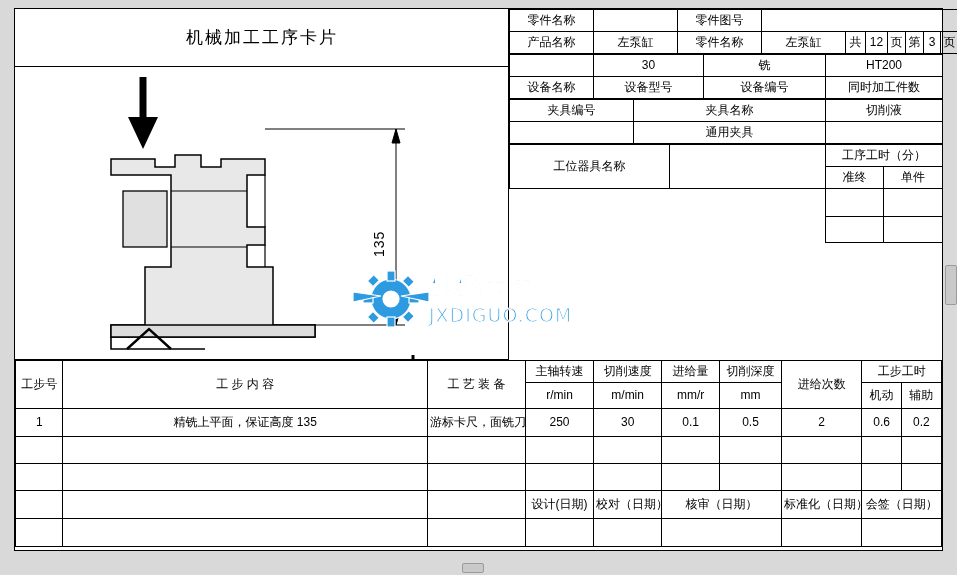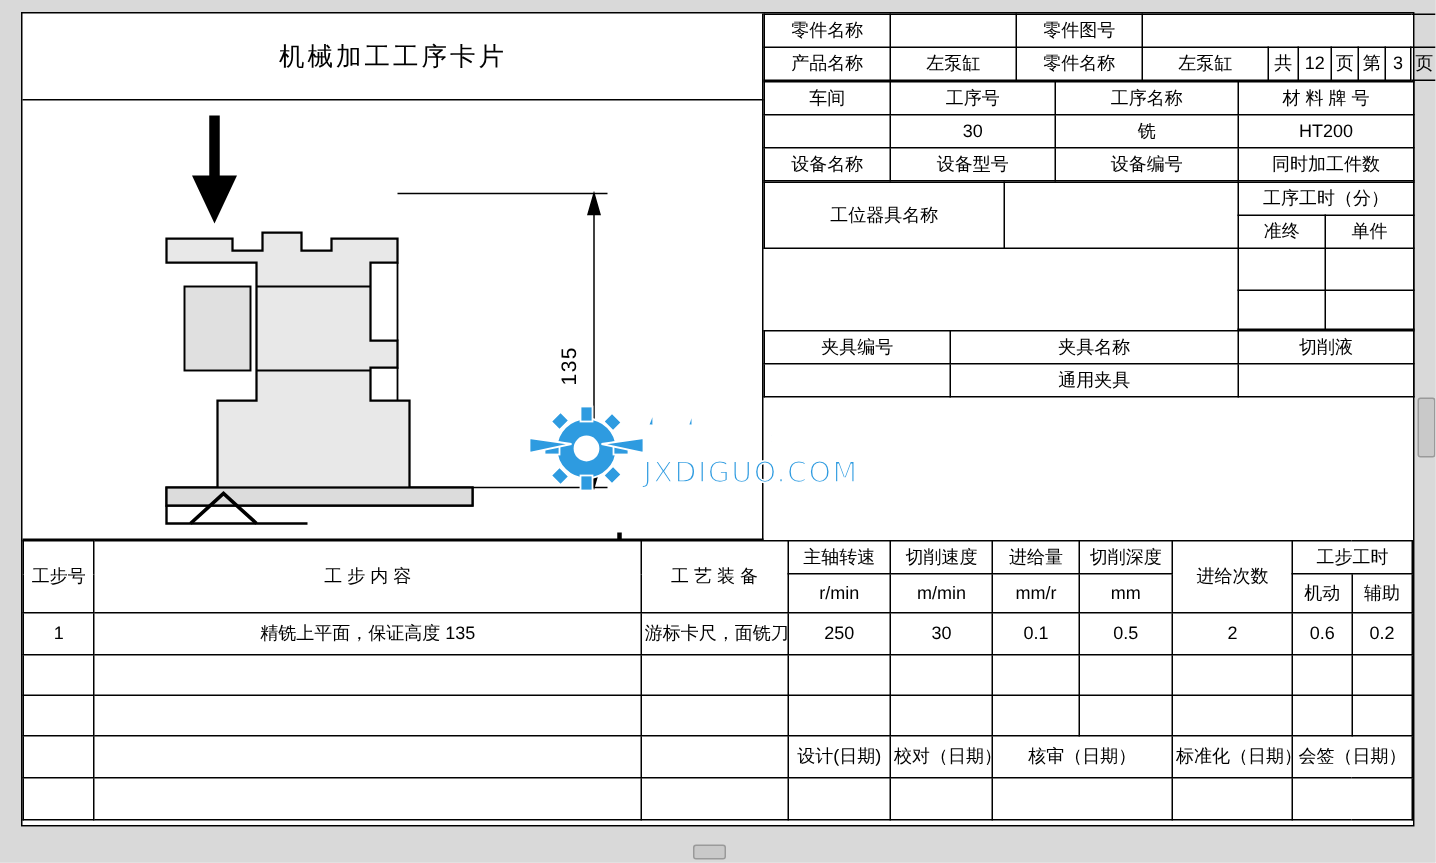--- a/index.html
+++ b/index.html
@@ -225,37 +225,51 @@
           </table>
 
         <table class="grid">
           <colgroup>
             <col style="width:84px">
               <col style="width:110px">
             <col style="width:122px">
               <col style="width:117px">
           </colgroup>
           <tbody>
-              <tr>
-            <td class="nb-t">车间</td>
-            <td class="nb-t">工序号</td>
-            <td class="nb-t">工序名称</td>
-            <td class="nb-t">材 料 牌 号</td>
-          </tr>
           <tr>
             <td></td>
             <td>30</td>
             <td>铣</td>
             <td>HT200</td>
           </tr>
           <tr>
             <td>设备名称</td>
             <td>设备型号</td>
             <td>设备编号</td>
             <td>同时加工件数</td>
+          </tr>
+        </tbody>
+          </table>
+
+        <table class="grid">
+          <colgroup>
+            <col style="width:124px">
+              <col style="width:192px">
+              <col style="width:117px">
+          </colgroup>
+          <tbody>
+              <tr>
+            <td class="nb-t">夹具编号</td>
+            <td class="nb-t">夹具名称</td>
+            <td class="nb-t">切削液</td>
+          </tr>
+          <tr>
+            <td></td>
+            <td>通用夹具</td>
+            <td></td>
           </tr>
         </tbody>
           </table>
 
         <table class="grid">
           <colgroup>
             <col style="width:160px">
               <col style="width:156px">
             <col style="width:58px">
               <col style="width:59px">
@@ -272,40 +286,20 @@
           </tr>
           <tr>
             <td rowspan="2" style="border:none"></td>
             <td rowspan="2" style="border:none"></td>
             <td style="height:28px"></td>
             <td style="height:28px"></td>
           </tr>
           <tr>
             <td style="height:26px"></td>
             <td style="height:26px"></td>
-          </tr>
-        </tbody>
-          </table>
-
-        <table class="grid">
-          <colgroup>
-            <col style="width:124px">
-              <col style="width:192px">
-              <col style="width:117px">
-          </colgroup>
-          <tbody>
-              <tr>
-            <td class="nb-t">夹具编号</td>
-            <td class="nb-t">夹具名称</td>
-            <td class="nb-t">切削液</td>
-          </tr>
-          <tr>
-            <td></td>
-            <td>通用夹具</td>
-            <td></td>
           </tr>
         </tbody>
           </table>
       </div>
 
       <div class="watermark">
         <svg class="wm-gear" width="80" height="66" viewBox="0 0 80 66">
           <g fill="#2e9be0" stroke="#ffffff" stroke-width="1.2">
             <circle cx="40" cy="33" r="20"></circle>
             <g>

